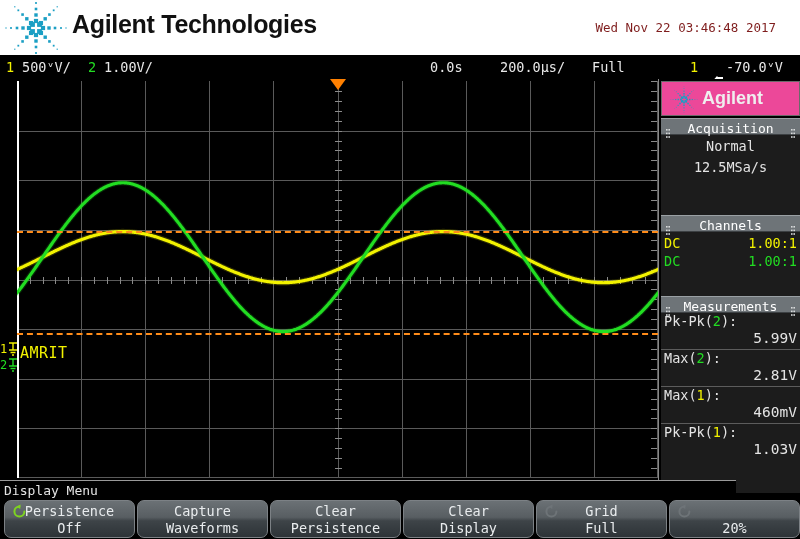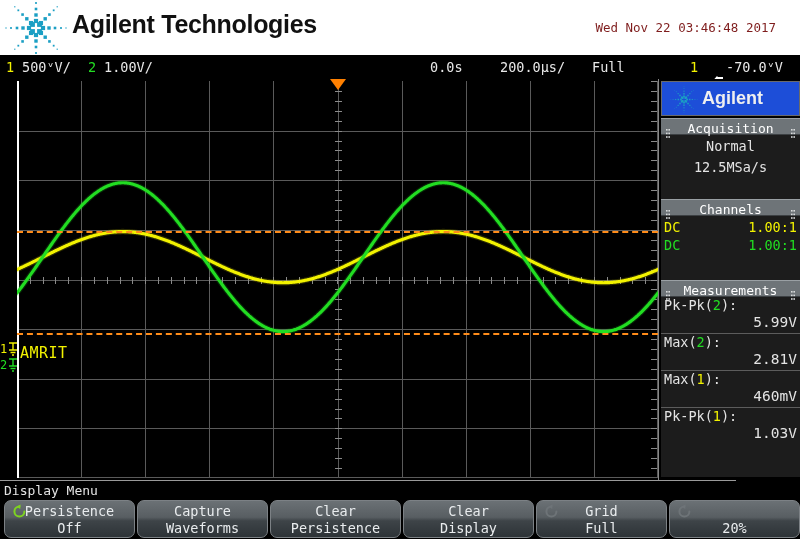--- a/index.html
+++ b/index.html
@@ -78,21 +78,21 @@
     letter-spacing: 0.5px;
   }
 
   
   .sidebar {
     position: absolute; left: 658px; top: 79px; width: 142px; height: 401px;
     background: #000; border-left: 1px solid #888;
   }
   .sb-logo {
     position: absolute; left: 2px; top: 2px; width: 139px; height: 35px;
-    background: #1d4ed8; border: 1px solid #6a6a6a;
+    background: #ec4899; border: 1px solid #6a6a6a;
   }
   .sb-logo .mini { position: absolute; left: 8px; top: 4px; width: 28px; height: 27px; }
   .sb-logo .txt {
     position: absolute; left: 40px; top: 6px;
     font-family: "Liberation Sans", sans-serif; font-weight: bold;
     font-size: 18px; color: #efefef;
   }
   .sb-head {
     position: relative; height: 17px; background: #6e7478; color: #fff;
     font-family: "DejaVu Sans Mono", monospace; font-size: 13px;
@@ -473,21 +473,21 @@
           <svg width="4" height="9">
               <rect x="0" y="0" width="1.6" height="1.6" fill="#d8dadb"></rect>
               <rect x="2.4" y="0" width="1.6" height="1.6" fill="#d8dadb"></rect>
               <rect x="0" y="3.6" width="1.6" height="1.6" fill="#d8dadb"></rect>
               <rect x="2.4" y="3.6" width="1.6" height="1.6" fill="#d8dadb"></rect>
               <rect x="0" y="7.2" width="1.6" height="1.6" fill="#d8dadb"></rect>
               <rect x="2.4" y="7.2" width="1.6" height="1.6" fill="#d8dadb"></rect>
             </svg>
         </span>
       </div>
-      <div class="sb-body" style="height:64px;">
+      <div class="sb-body" style="height:80px;">
         <div class="sb-center">Normal</div>
         <div class="sb-center" style="margin-top:-4px;">12.5MSa/s</div>
       </div>
 
       <div class="sb-head">
         <span class="grip l">
           <svg width="4" height="9">
               <rect x="0" y="0" width="1.6" height="1.6" fill="#d8dadb"></rect>
               <rect x="2.4" y="0" width="1.6" height="1.6" fill="#d8dadb"></rect>
               <rect x="0" y="3.6" width="1.6" height="1.6" fill="#d8dadb"></rect>

